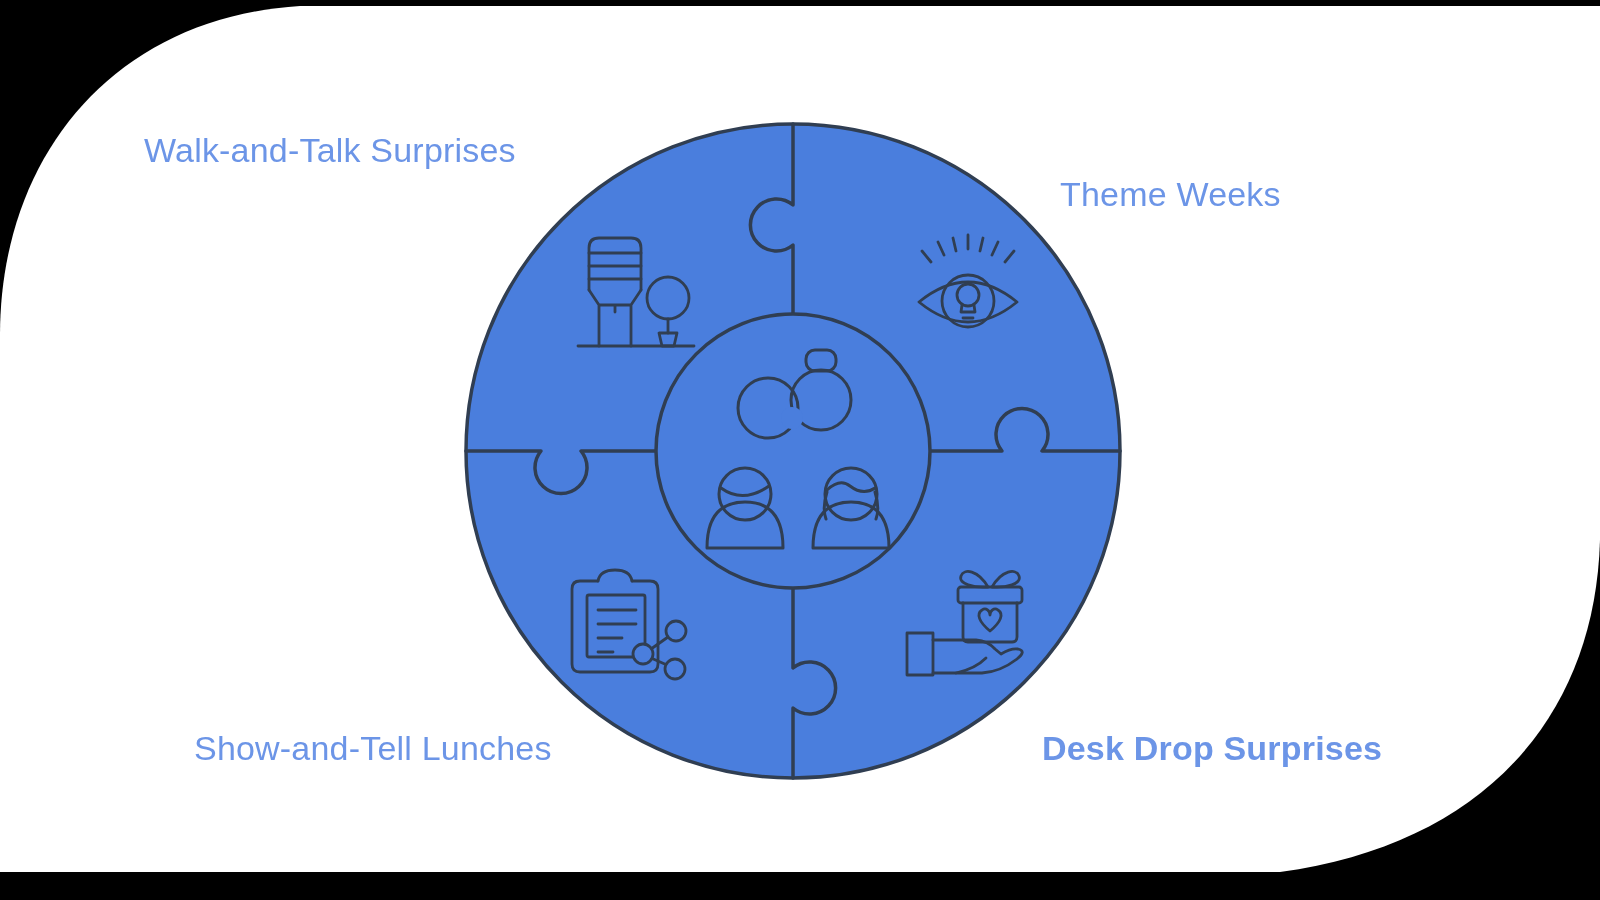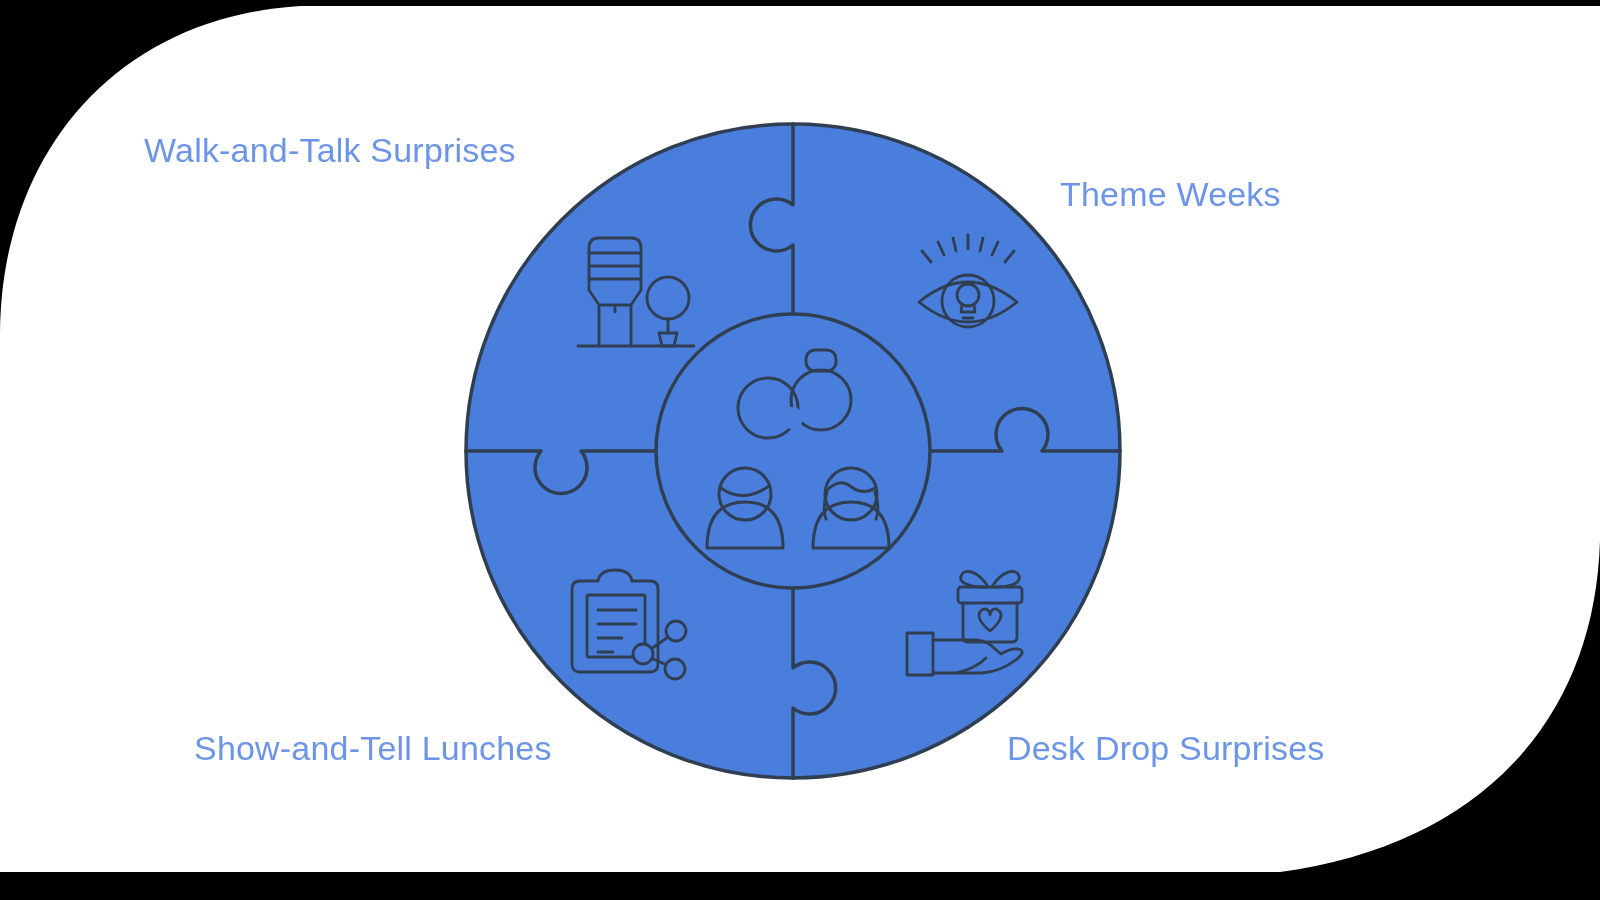--- a/index.html
+++ b/index.html
@@ -21,21 +21,21 @@
     font-size:34px;
     font-weight:500;
     line-height:40px;
     color:var(--label-color);
     white-space:nowrap;
     letter-spacing:0.2px;
   }
   .lbl-tl{left:144px;top:130px;}
   .lbl-tr{left:1060px;top:134px;margin-top:40px;}
   .lbl-bl{left:158px;top:728px;margin-left:36px;}
-  .lbl-br{left:1007px;top:728px;}
+  .lbl-br{left:1042px;top:728px;font-weight:bold;}
 </style>
 </head>
 <body>
 
 <div class="stage">
 
   <svg width="1600" height="900" viewBox="0 0 1600 900">
 
     <rect x="0" y="0" width="1600" height="900" fill="var(--bg)"></rect>
 

